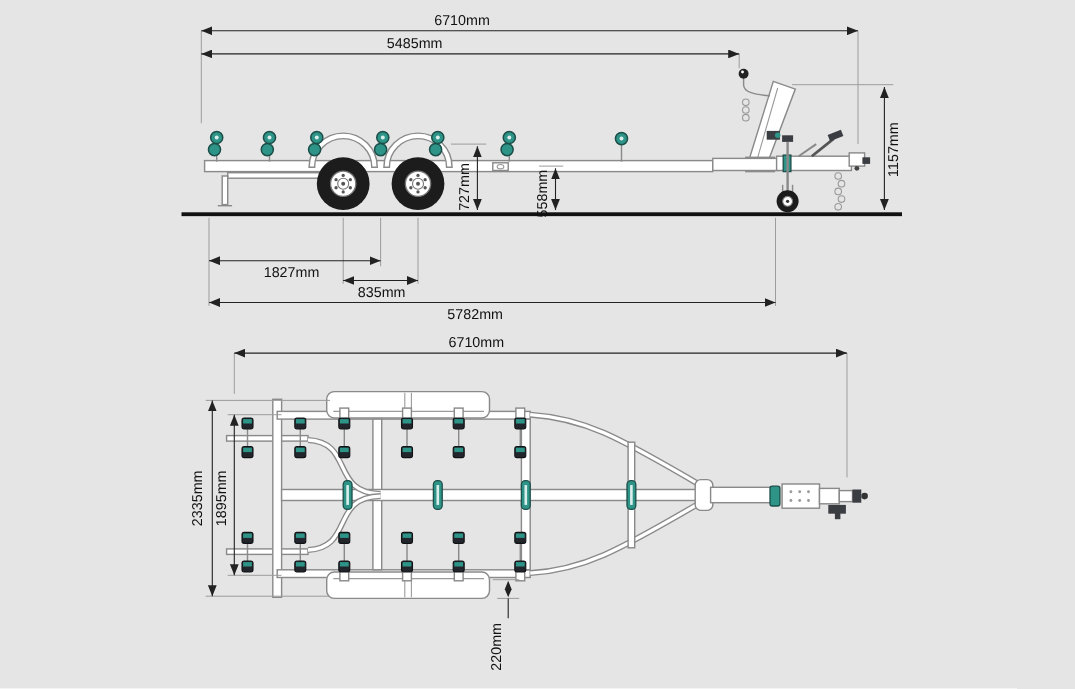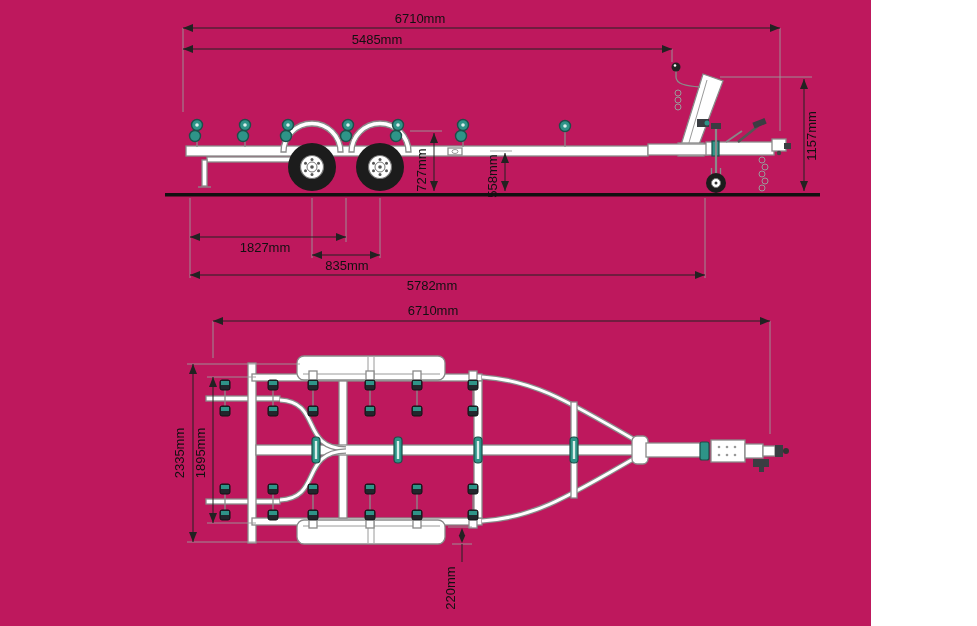--- a/index.html
+++ b/index.html
@@ -1,16 +1,16 @@
 <!DOCTYPE html>
 <html><head>
 <meta charset="utf-8">
 <style>
   html,body{margin:0;padding:0;background:#ffffff;}
-  .stage{position:relative;width:871px;height:626px;background:#be185d;overflow:hidden;}
+  .stage{position:relative;width:977px;height:626px;background:#e5e5e5;overflow:hidden;}
   .ol   {fill:#ffffff;stroke:#8a8a8a;stroke-width:1.3;}
   .ln   {stroke:#8a8a8a;stroke-width:1.3;fill:none;}
   .lnthin{stroke:#9a9a9a;stroke-width:1;fill:none;}
   .tube {stroke:#8a8a8a;stroke-width:5.5;fill:none;}
   .tubein{stroke:#ffffff;stroke-width:3;fill:none;}
   .dim  {stroke:#222222;stroke-width:1;fill:none;}
   .ext  {stroke:#9b9b9b;stroke-width:0.9;fill:none;}
   .dimtext{font:13px "Liberation Sans", sans-serif;fill:#111111;}
   .roller{fill:#2e9488;stroke:#1c4f49;stroke-width:1.4;}
   .rdot {fill:#d9eeeb;stroke:none;}

